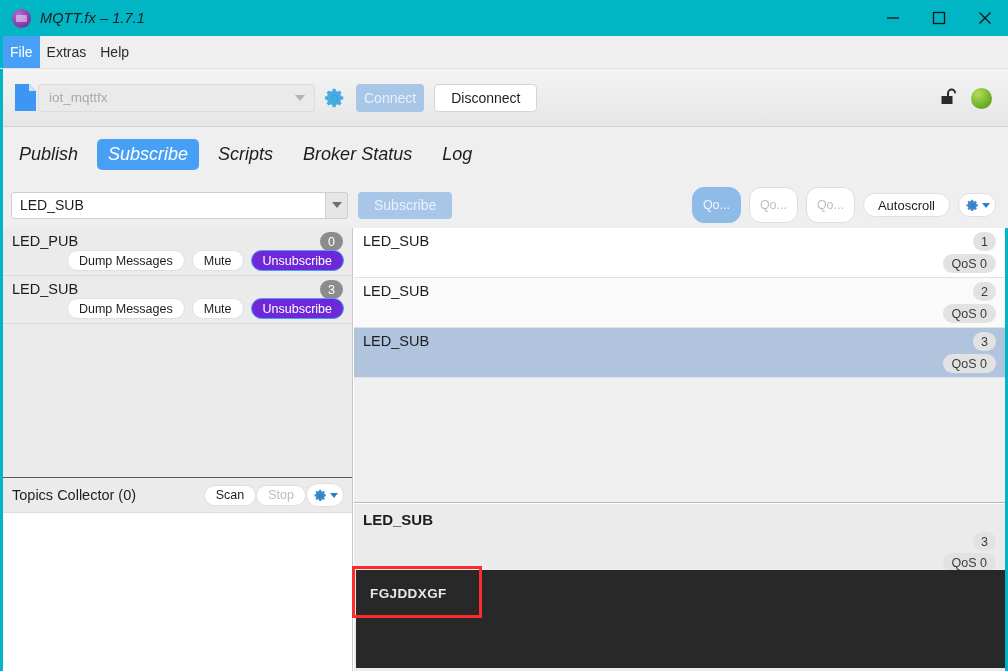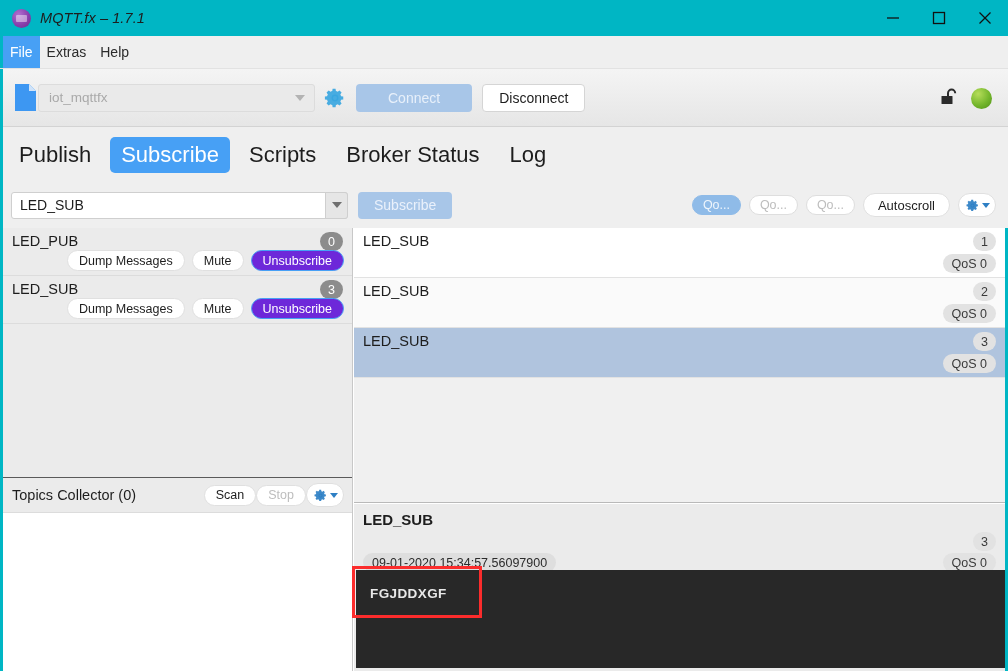--- a/index.html
+++ b/index.html
@@ -91,21 +91,21 @@
   }
   .profile-select .caret {
     position: absolute; right: 9px; top: 50%; transform: translateY(-50%);
     width: 0; height: 0;
     border-left: 5px solid transparent; border-right: 5px solid transparent;
     border-top: 6px solid #b3b3b3;
   }
   .gear-toolbar { margin-left: 9px; width: 22px; height: 22px; flex: none; }
   .btn-connect {
     margin-left: 10px;
-    height: 28px; padding: 0 32px;
+    height: 28px; padding: 0 8px;
     background: #a8c6e8; color: #e8f0fa;
     border: none; border-radius: 4px;
     font-size: 14px; font-family: inherit;
     display: flex; align-items: center;
   }
   .btn-disconnect {
     margin-left: 10px;
     height: 28px; padding: 0 16px;
     background: #ffffff; color: #1d1d1d;
     border: 1px solid #d5d5d5; border-radius: 4px;
@@ -129,22 +129,23 @@
     background: #efefef;
     display: flex; align-items: center;
   }
   .tabbar .leftedge {
     position: absolute; left: 0; top: 0; width: 3px; height: 55px;
     background: #00b6c4;
   }
   .tab {
     margin-left: 8px;
     padding: 5px 11px;
-    font-size: 22px; color: #1d1d1d;
+    font-size: 18px; color: #1d1d1d;
     border-radius: 5px;
+    font-style: italic;
   }
   .tab:first-of-type { margin-left: 20px; }
   .tab.active { background: #47a0f5; color: #ffffff; }
 
   
   .subbar {
     position: absolute; left: 0; top: 182px;
     width: 1008px; height: 46px;
     background: #efefef;
     display: flex; align-items: center;
@@ -179,21 +180,21 @@
     background: #a8c6e8; color: #eaf1fb;
     border: none; border-radius: 4px;
     font-size: 14px; font-family: inherit;
     display: flex; align-items: center;
   }
   .subbar-right {
     position: absolute; right: 12px; top: 0; height: 46px;
     display: flex; align-items: center; gap: 8px;
   }
   .qos-btn {
-    width: 49px; height: 20px;
+    width: 49px; height: 36px;
     border-radius: 12px;
     background: #ffffff; border: 1px solid #dedede;
     color: #bdbdbd; font-size: 12.5px;
     display: flex; align-items: center; justify-content: center;
     overflow: hidden; white-space: nowrap;
   }
   .qos-btn.sel {
     background: #8fbbe8; border-color: #8fbbe8; color: #eef5fc;
   }
   .btn-autoscroll {
@@ -549,21 +550,20 @@
           <div class="idx">3</div>
           <div class="qos">QoS 0</div>
         </div>
         <div class="msg-empty"></div>
       </div>
 
       <div class="detail">
         <div class="detail-head">
           <div class="topic">LED_SUB</div>
           <div class="idx">3</div>
-          <div class="ts">09-01-2020 15:34:57.56097900</div>
           <div class="qos">QoS 0</div>
         </div>
         <div class="payload">
           <div class="text">FGJDDXGF</div>
         </div>
       </div>
     </div>
 
   </div>
 

